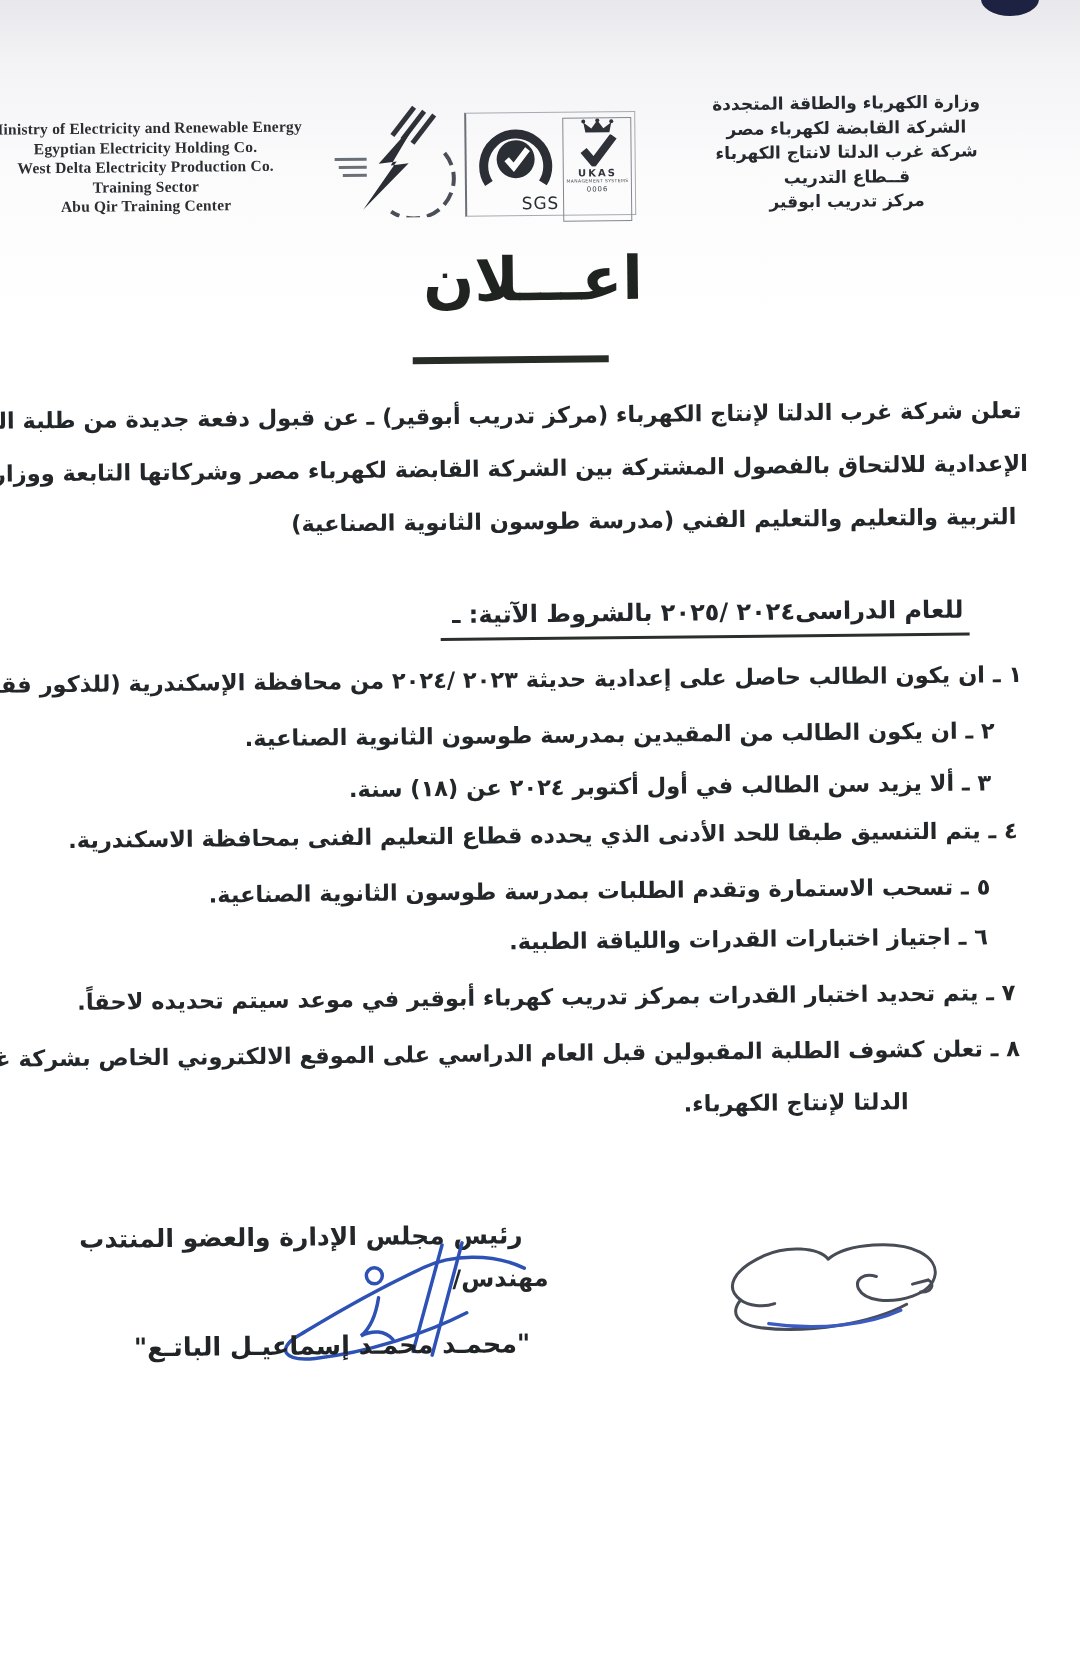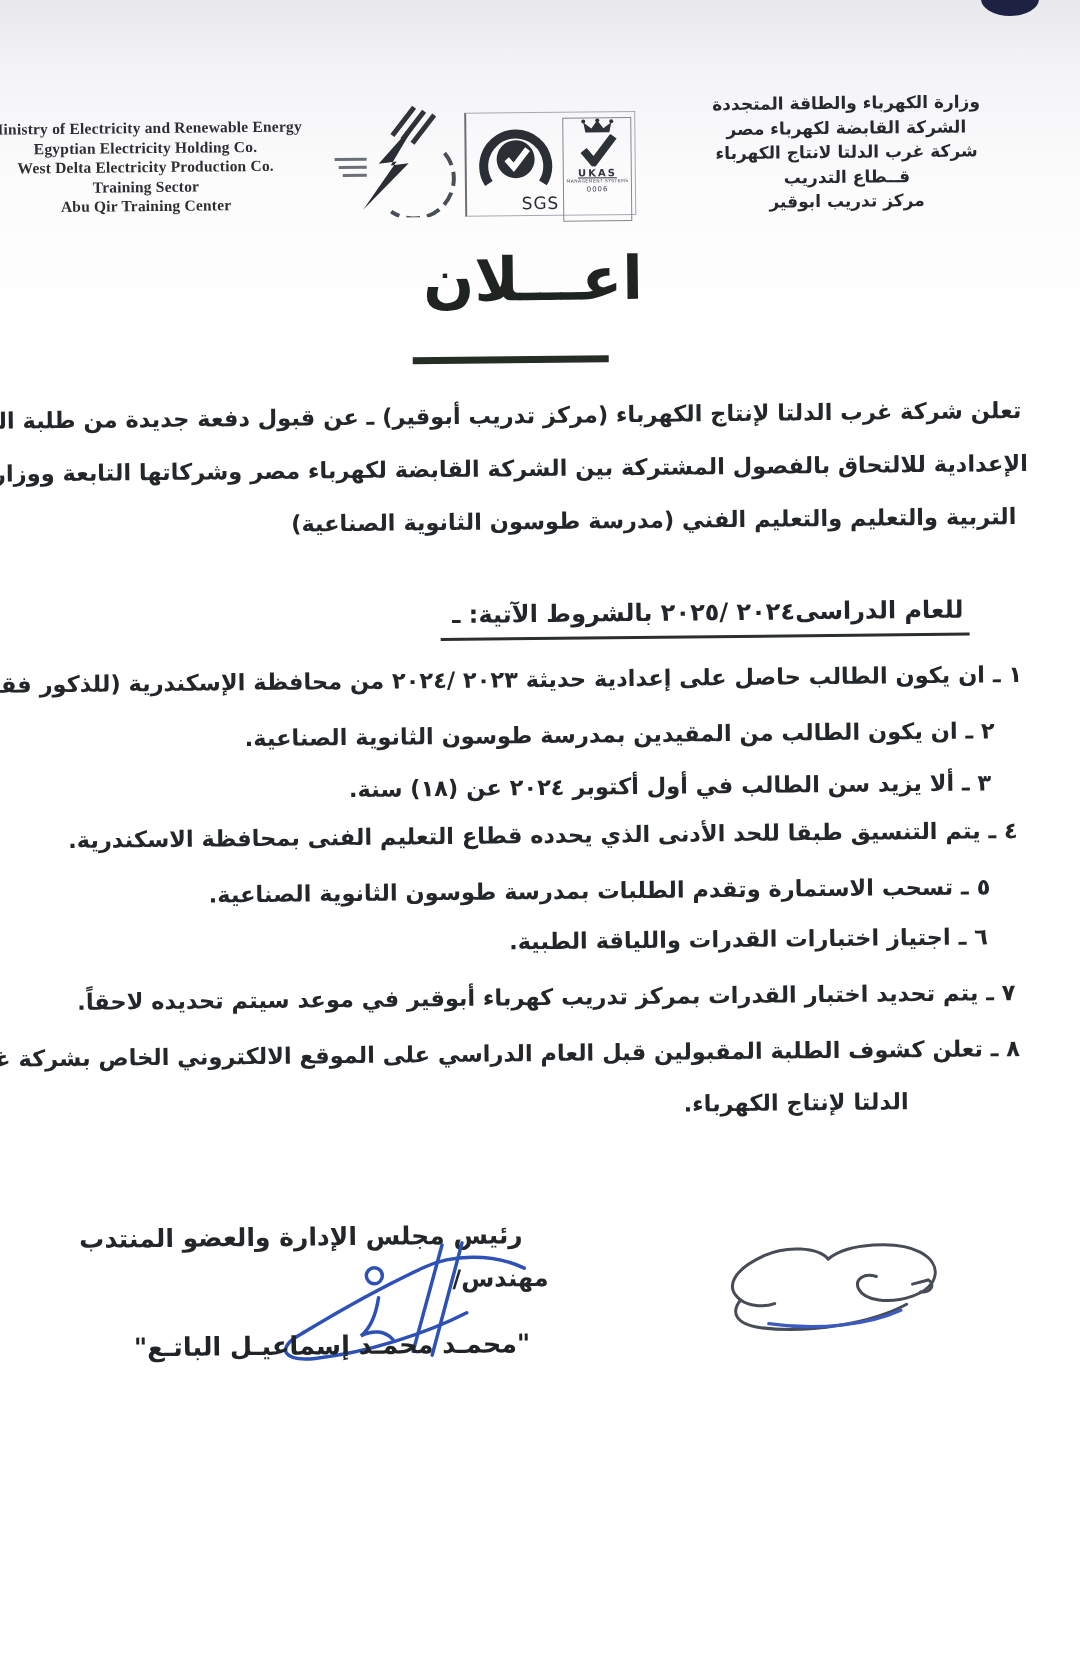--- a/index.html
+++ b/index.html
@@ -24,21 +24,21 @@
   
   .logo-bolt{position:absolute;left:338px;top:104px;width:130px;height:112px;}
   .logo-box{position:absolute;left:470px;top:112px;width:168px;height:102px;
             border:1px solid #a7aab2;border-left:2px solid #6d7077;display:flex;}
   .sgs{position:relative;width:98px;height:100%;}
   .sgs svg{position:absolute;left:8px;top:4px;}
   .sgs-label{position:absolute;right:4px;bottom:2px;font-family:"DejaVu Sans",sans-serif;
              font-weight:normal;font-size:17px;color:#2a2d33;letter-spacing:1px;}
   .ukas{position:relative;width:68px;height:100%;border:1px solid #84878e;margin:5px 3px 5px 0;
         display:flex;flex-direction:column;align-items:center;}
-  .ukas-name{font-weight:bold;font-size:10px;color:#32353b;letter-spacing:2px;margin-top:1px;text-decoration:underline;}
+  .ukas-name{font-weight:bold;font-size:10px;color:#32353b;letter-spacing:2px;margin-top:1px;}
   .ukas-sub{font-size:4.5px;color:#4a4d53;letter-spacing:.4px;text-align:center;line-height:5px;}
   .ukas-code{font-size:7px;color:#3a3d43;margin-top:2px;letter-spacing:1px;}
   
   .title{position:absolute;left:0;right:6px;top:244px;text-align:center;
          font-size:60px;color:#1f2421;letter-spacing:1px;}
   .title-rule{position:absolute;left:416px;top:356px;width:196px;height:7px;background:#272c27;}
   
   .intro-line{position:absolute;right:56px;font-size:22.5px;color:#23272a;}
   .i0{top:402px;}.i1{top:455px;right:50px;}.i2{top:508px;right:62px;}
   

